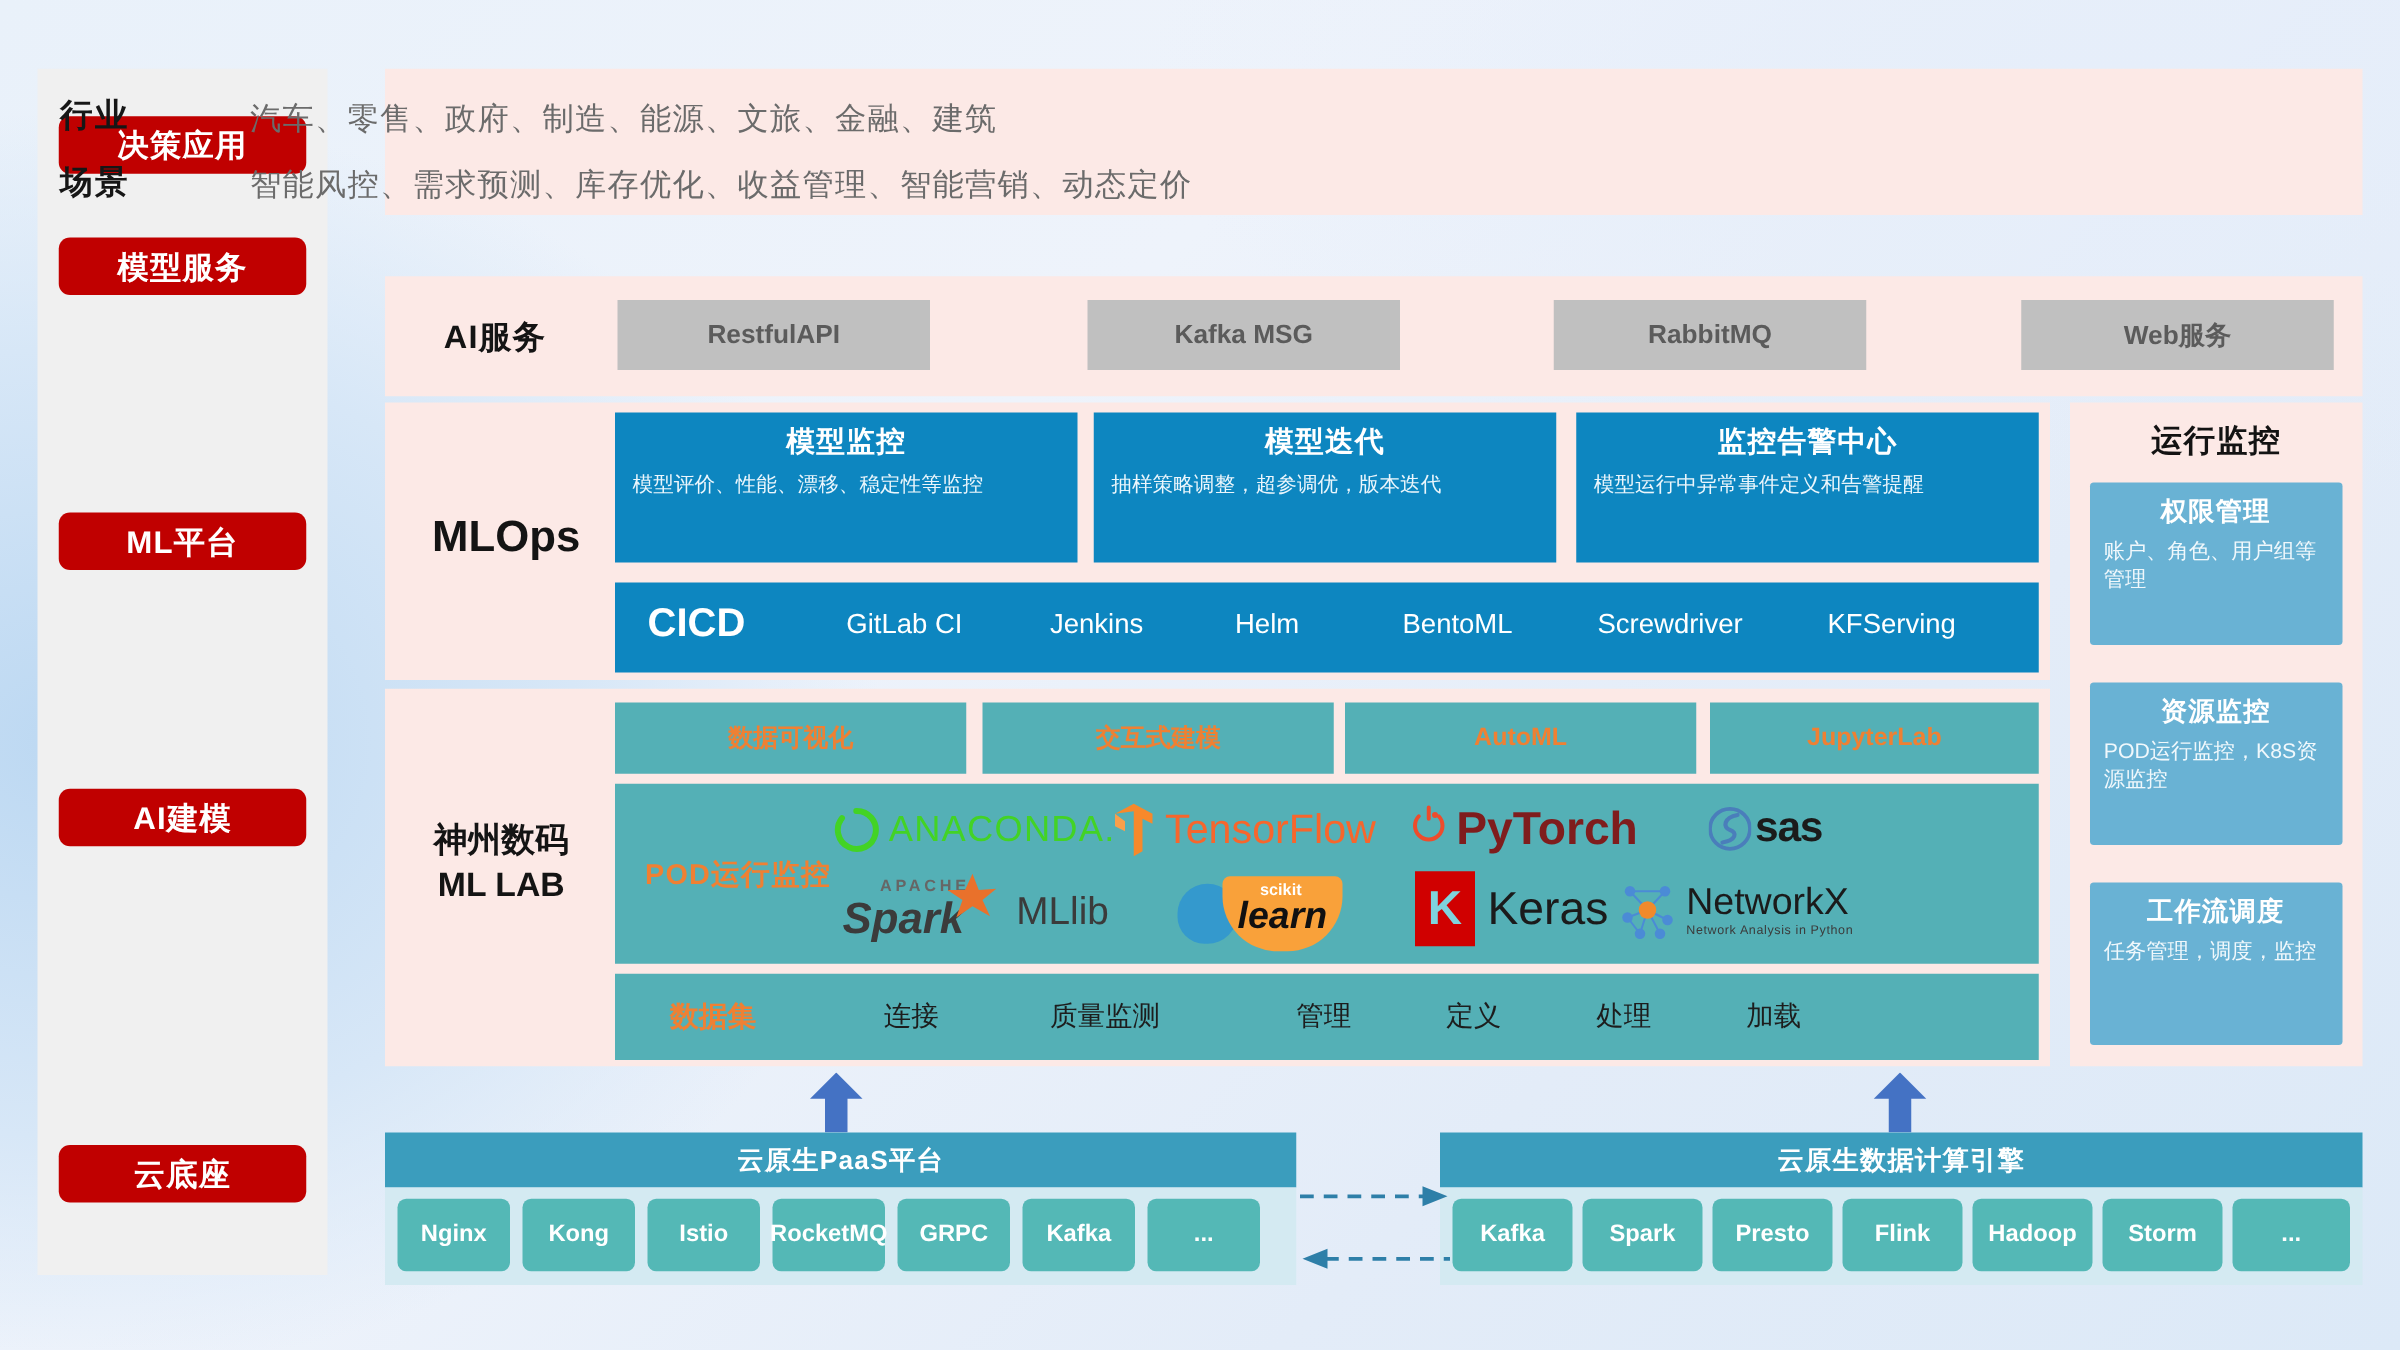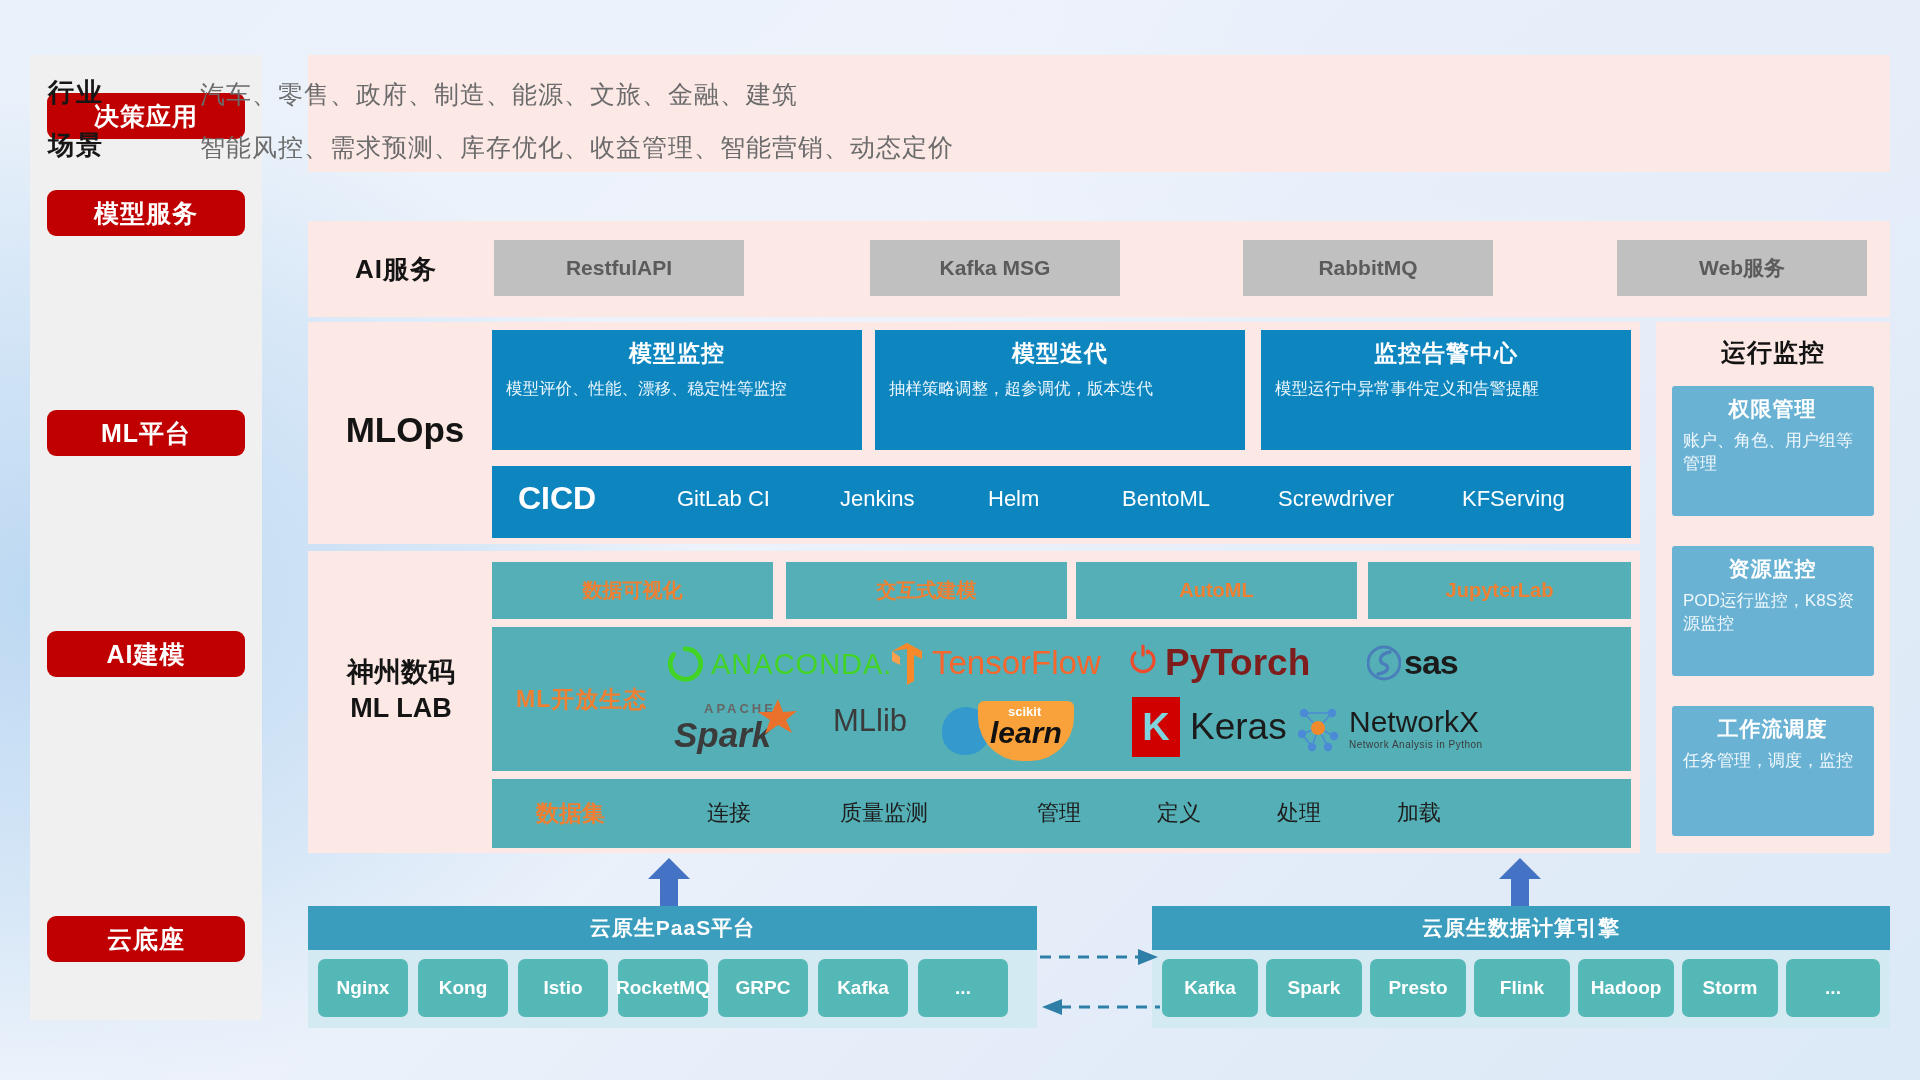--- a/index.html
+++ b/index.html
@@ -217,21 +217,21 @@
     <div>ML LAB</div>
   </div>
 </div>
 
 <div class="teal-tab" style="left:492px;width:281px">数据可视化</div>
 <div class="teal-tab" style="left:786px;width:281px">交互式建模</div>
 <div class="teal-tab" style="left:1076px;width:281px">AutoML</div>
 <div class="teal-tab" style="left:1368px;width:263px">JupyterLab</div>
 
 <div id="eco-band">
-  <div id="eco-label">ML开放生态</div>
+  <div id="eco-label">POD运行监控</div>
 
   <div style="position:absolute;left:174px;top:18px;display:flex;align-items:center;gap:7px">
     <svg width="38" height="38" viewBox="0 0 40 40">
       <path d="M20 4 A16 16 0 1 1 8 10" fill="none" stroke="#43d325" stroke-width="5" stroke-linecap="round"></path>
       <circle cx="6.5" cy="13.5" r="1.7" fill="#43d325"></circle>
         <circle cx="4.6" cy="18" r="1.5" fill="#43d325"></circle>
       <circle cx="4.4" cy="23" r="1.4" fill="#43d325"></circle>
         <circle cx="6.2" cy="27.5" r="1.3" fill="#43d325"></circle>
       <circle cx="9.5" cy="31" r="1.2" fill="#43d325"></circle>
     </svg>
@@ -255,21 +255,21 @@
   </div>
 
   <div style="position:absolute;left:875px;top:16px;display:flex;align-items:center;gap:3px">
     <svg width="34" height="38" viewBox="0 0 34 38">
       <circle cx="17" cy="19" r="16" fill="none" stroke="#4a7ebb" stroke-width="3"></circle>
       <path d="M23 8 C12 10 11 18 17 20 C23 22 22 28 11 30" fill="none" stroke="#4a7ebb" stroke-width="3.4" stroke-linecap="round"></path>
     </svg>
     <span style="font-size:34px;color:#1b1b1b;font-weight:bold;letter-spacing:-1px">sas</span>
   </div>
 
-  <div style="position:absolute;left:182px;top:76px;display:flex;align-items:flex-start;gap:24px">
+  <div style="position:absolute;left:182px;top:76px;display:flex;align-items:center;gap:4px">
     <div style="position:relative;width:135px;height:56px">
       <span style="position:absolute;left:30px;top:-2px;font-size:13px;color:#666;letter-spacing:3px;font-weight:bold">APACHE</span>
       <span style="position:absolute;left:0;top:12px;font-size:35px;color:#3b3b3b;font-weight:bold;font-style:italic">Spark</span>
       <svg width="46" height="44" viewBox="0 0 46 44" style="position:absolute;left:80px;top:-6px">
         <path d="M24 2 L29 15 L43 14 L32 23 L38 36 L24 28 L11 37 L16 23 L4 15 L18 15 Z" fill="#e9712b"></path>
       </svg>
     </div>
     <span style="font-size:31px;color:#3b3b3b;margin-bottom:4px">MLlib</span>
   </div>
 

